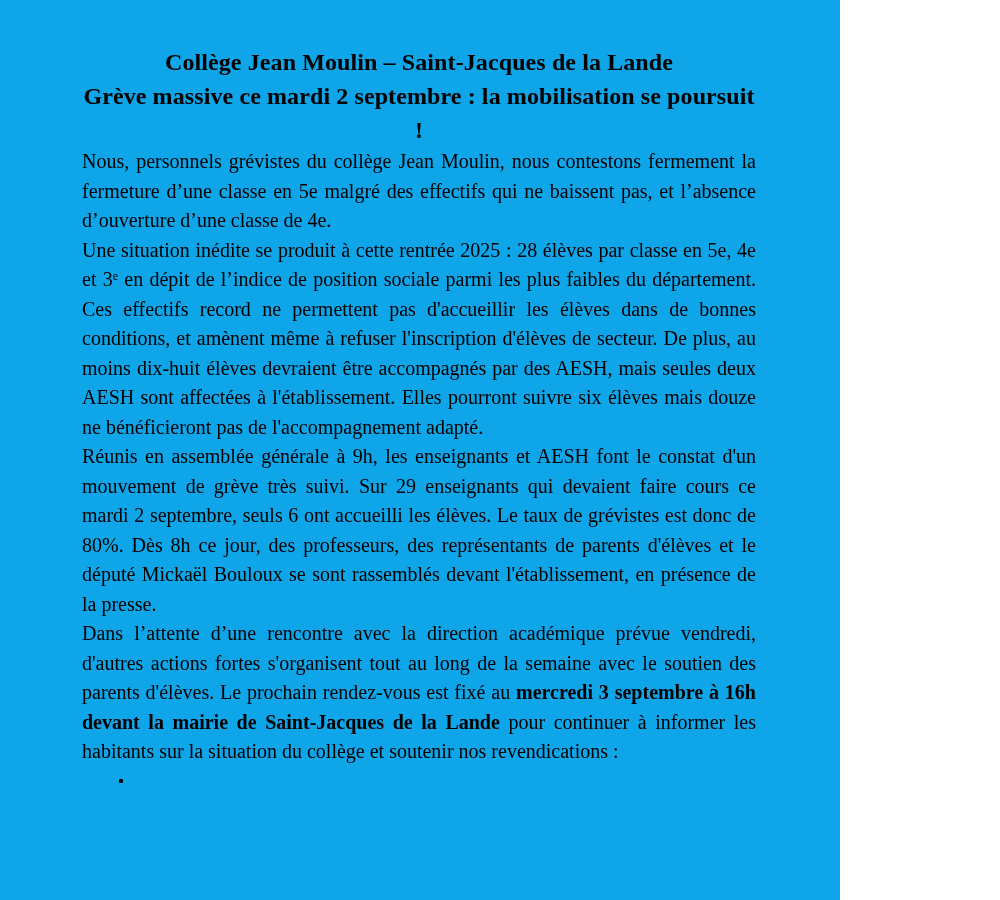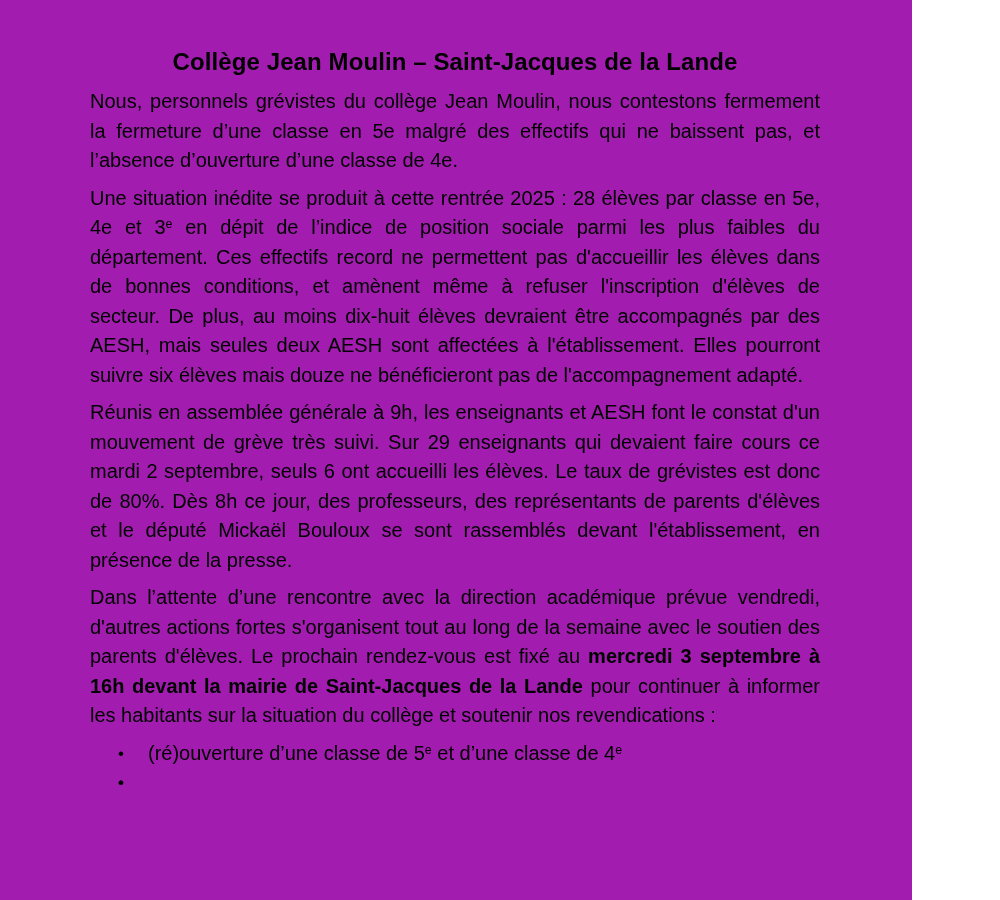--- a/index.html
+++ b/index.html
@@ -2,40 +2,40 @@
 <html lang="fr"><head>
 <meta charset="utf-8">
 <style>
   html, body {
     margin: 0;
     padding: 0;
     background: #ffffff;
   }
   .page {
     position: relative;
-    width: 912px;
+    width: 840px;
     height: 900px;
-    background: #a21caf;
+    background: #0ea5e9;
     color: #000000;
-    font-family: Liberation Sans, sans-serif;
+    font-family: Liberation Serif, serif;
     overflow: hidden;
     box-sizing: border-box;
     padding: 45px 84px 0 82px;
   }
   .doc-title {
     margin: 0;
     font-size: 24px;
     line-height: 34px;
     font-weight: bold;
     text-align: center;
     letter-spacing: 0.1px;
   }
   .doc-title .title-line { display: block; }
   p.body-para {
-    margin: 8px;
+    margin: 0;
     font-size: 20px;
     line-height: 29.5px;
     text-align: justify;
   }
   .para-1 { margin-top: 52px; }
   .para-2 { margin-top: 30px; }
   .para-3 { margin-top: 59px; }
   .para-4 { margin-top: 30px; }
   ul.demands {
     margin: 0;
@@ -62,34 +62,34 @@
   }
   .bold { font-weight: bold; }
 </style>
 </head>
 <body>
 
 <div class="page">
 
   <h1 class="doc-title">
     <span class="title-line">Collège Jean Moulin – Saint-Jacques de la Lande</span>
+    <span class="title-line">Grève massive ce mardi 2 septembre : la mobilisation se poursuit !</span>
   </h1>
 
   <p class="body-para para-1"><span>Nous, personnels grévistes du collège Jean Moulin, nous contestons fermement la fermeture d’une classe en 5e malgré des effectifs qui ne baissent pas, et l’absence d’ouverture d’une classe de 4e.</span></p>
 
   <p class="body-para para-2"><span>Une situation inédite se produit à cette rentrée 2025 : 28 élèves par classe en 5e, 4e et 3</span><span class="sup">e</span><span> en dépit de l’indice de position sociale parmi les plus faibles du département. Ces effectifs record ne permettent pas d'accueillir les élèves dans de bonnes conditions, et amènent même à refuser l'inscription d'élèves de secteur. De plus, au moins dix-huit élèves devraient être accompagnés par des AESH, mais seules deux AESH sont affectées à l'établissement. Elles pourront suivre six élèves mais douze ne bénéficieront pas de l'accompagnement adapté.</span></p>
 
   <p class="body-para para-3"><span>Réunis en assemblée générale à 9h, les enseignants et AESH font le constat d'un mouvement de grève très suivi. Sur 29 enseignants qui devaient faire cours ce mardi 2 septembre, seuls 6 ont accueilli les élèves. Le taux de grévistes est donc de 80%. Dès 8h ce jour, des professeurs, des représentants de parents d'élèves et le député Mickaël Bouloux se sont rassemblés devant l'établissement, en présence de la presse.</span></p>
 
   <p class="body-para para-4"><span>Dans l’attente d’une rencontre avec la direction académique prévue vendredi, d'autres actions fortes s'organisent tout au long de la semaine avec le soutien des parents d'élèves. Le prochain rendez-vous est fixé au </span><span class="bold">mercredi 3 septembre à 16h devant la mairie de Saint-Jacques de la Lande</span><span> pour continuer à informer les habitants sur la situation du collège et soutenir nos revendications :</span></p>
 
   <ul class="demands">
     <li>
       <span class="bullet-marker">•</span>
-      <span><span>(ré)ouverture d’une classe de 5</span><span class="sup">e</span><span> et d’une classe de 4</span><span class="sup">e</span></span>
     </li>
     <li>
       <span class="bullet-marker">•</span>
     </li>
     <li>
       <span class="bullet-marker">•</span>
     </li>
   </ul>
 
 </div>

